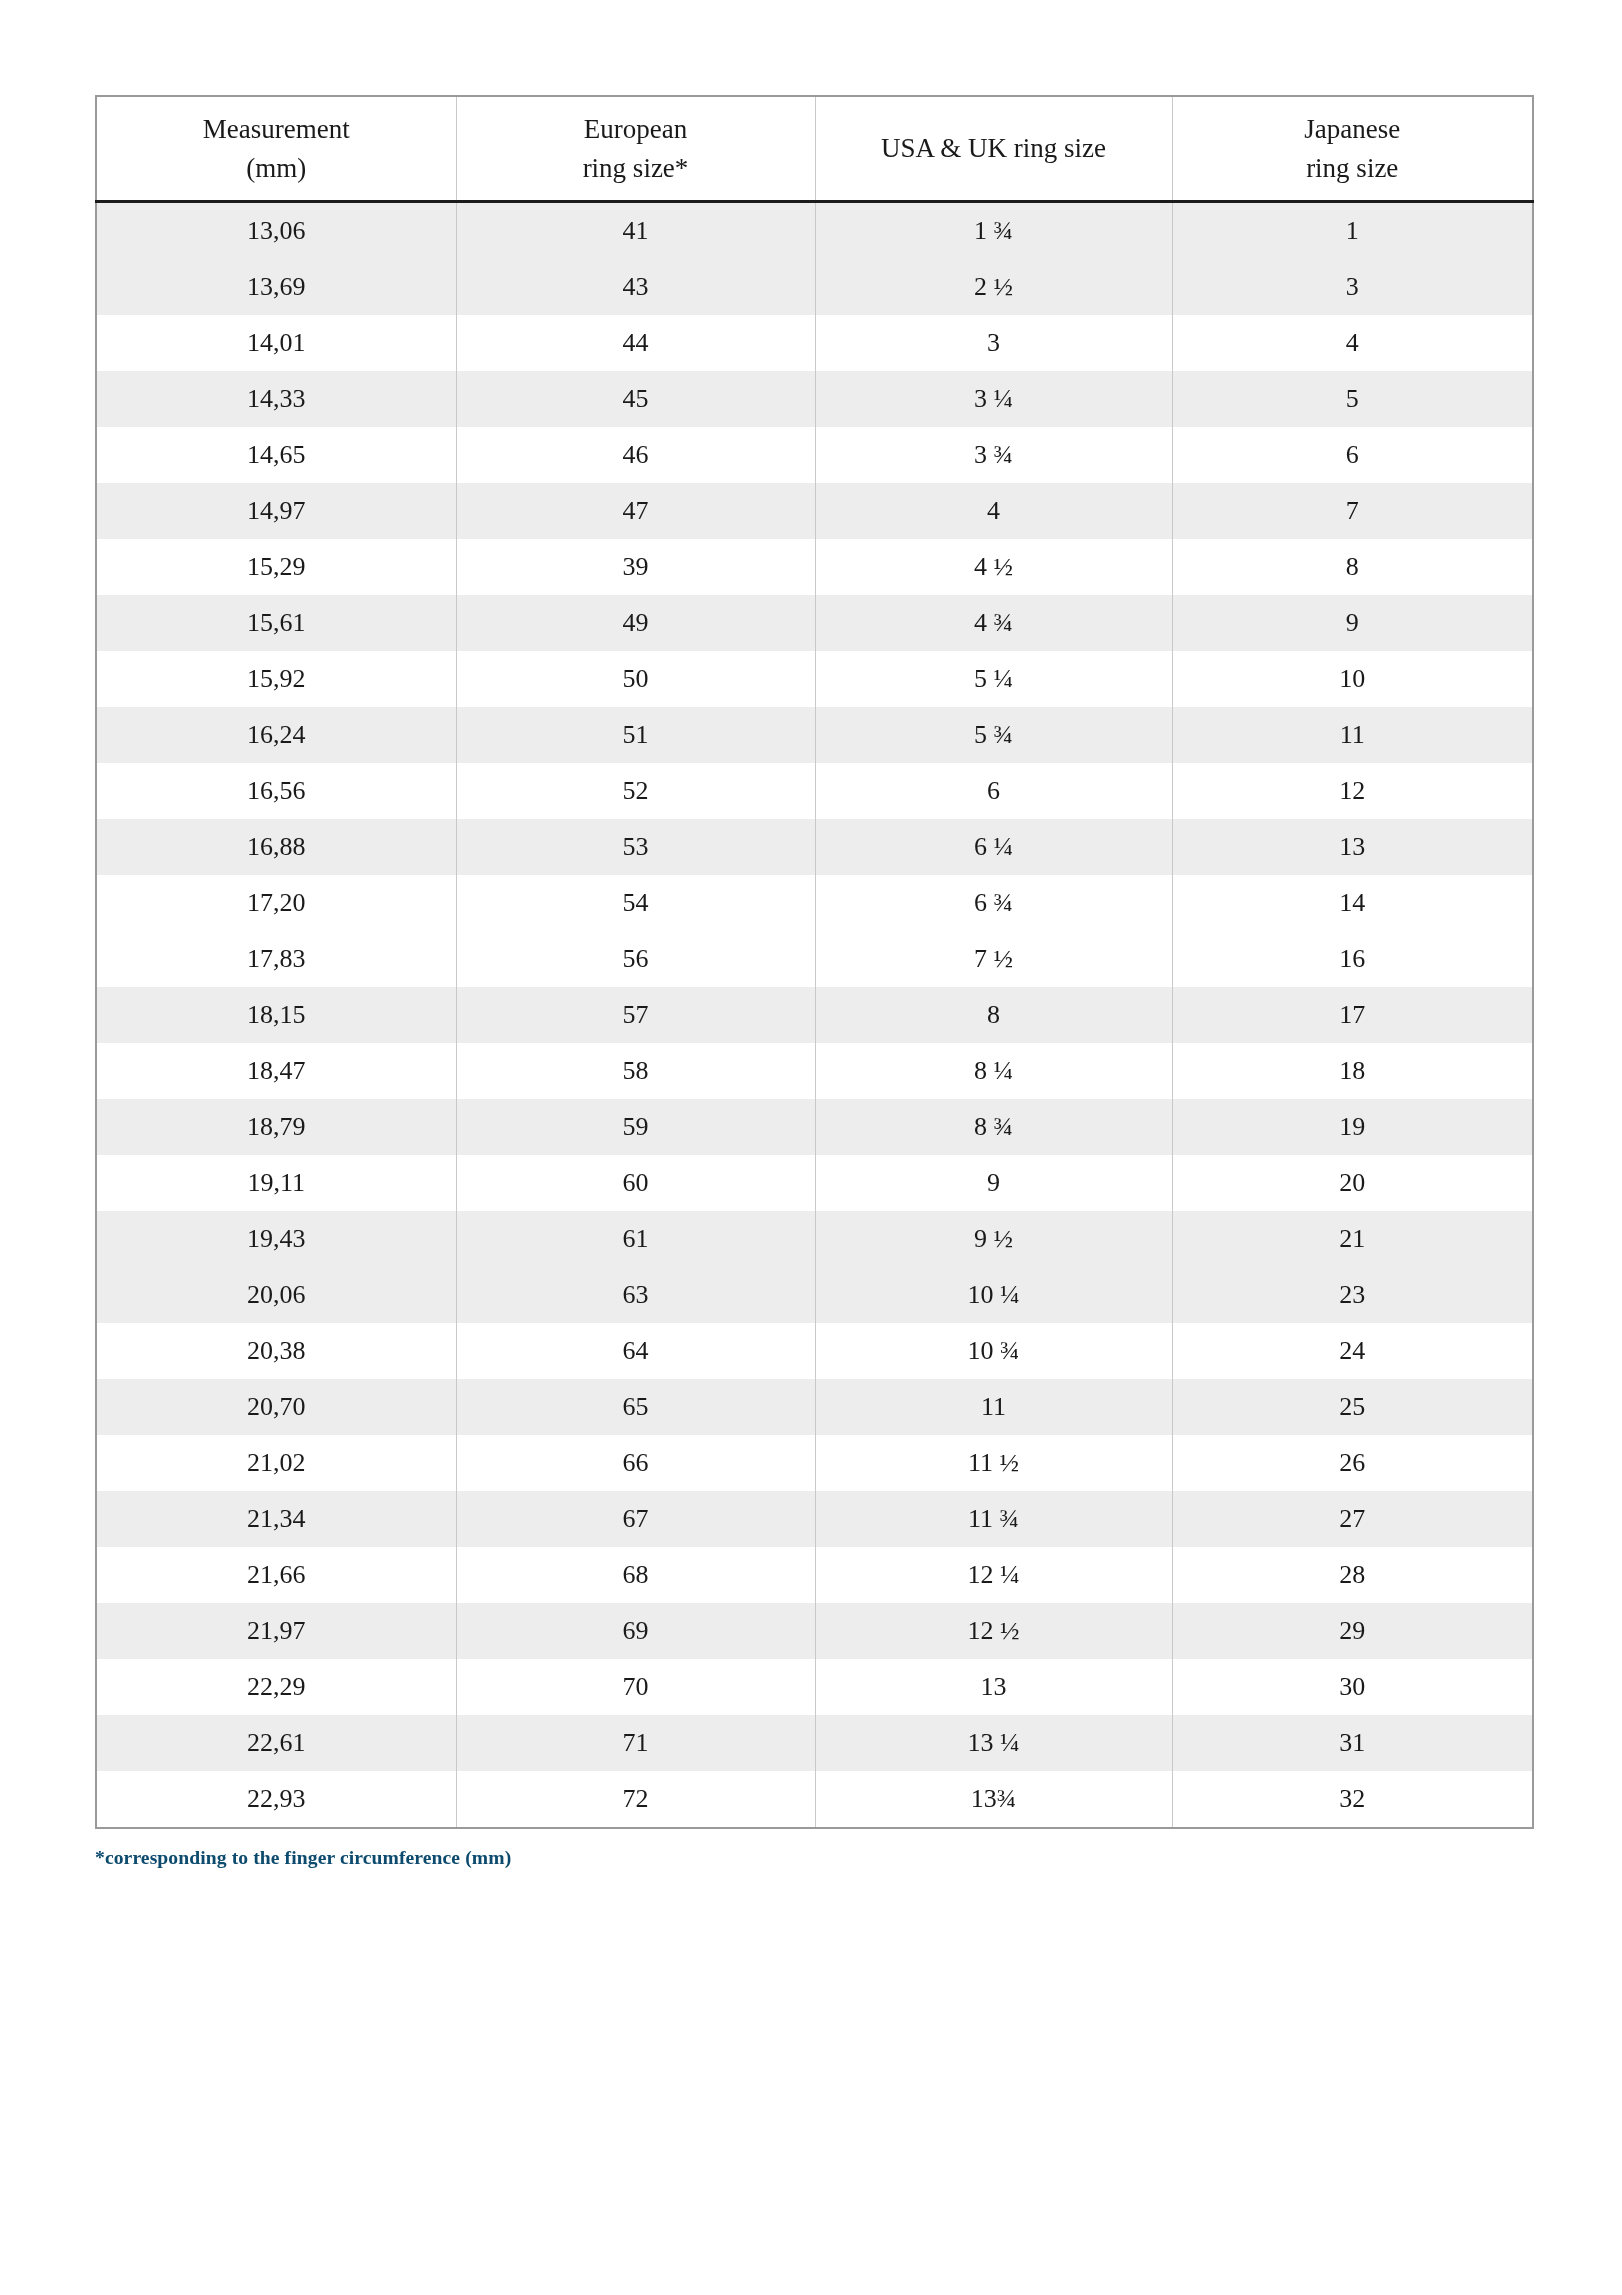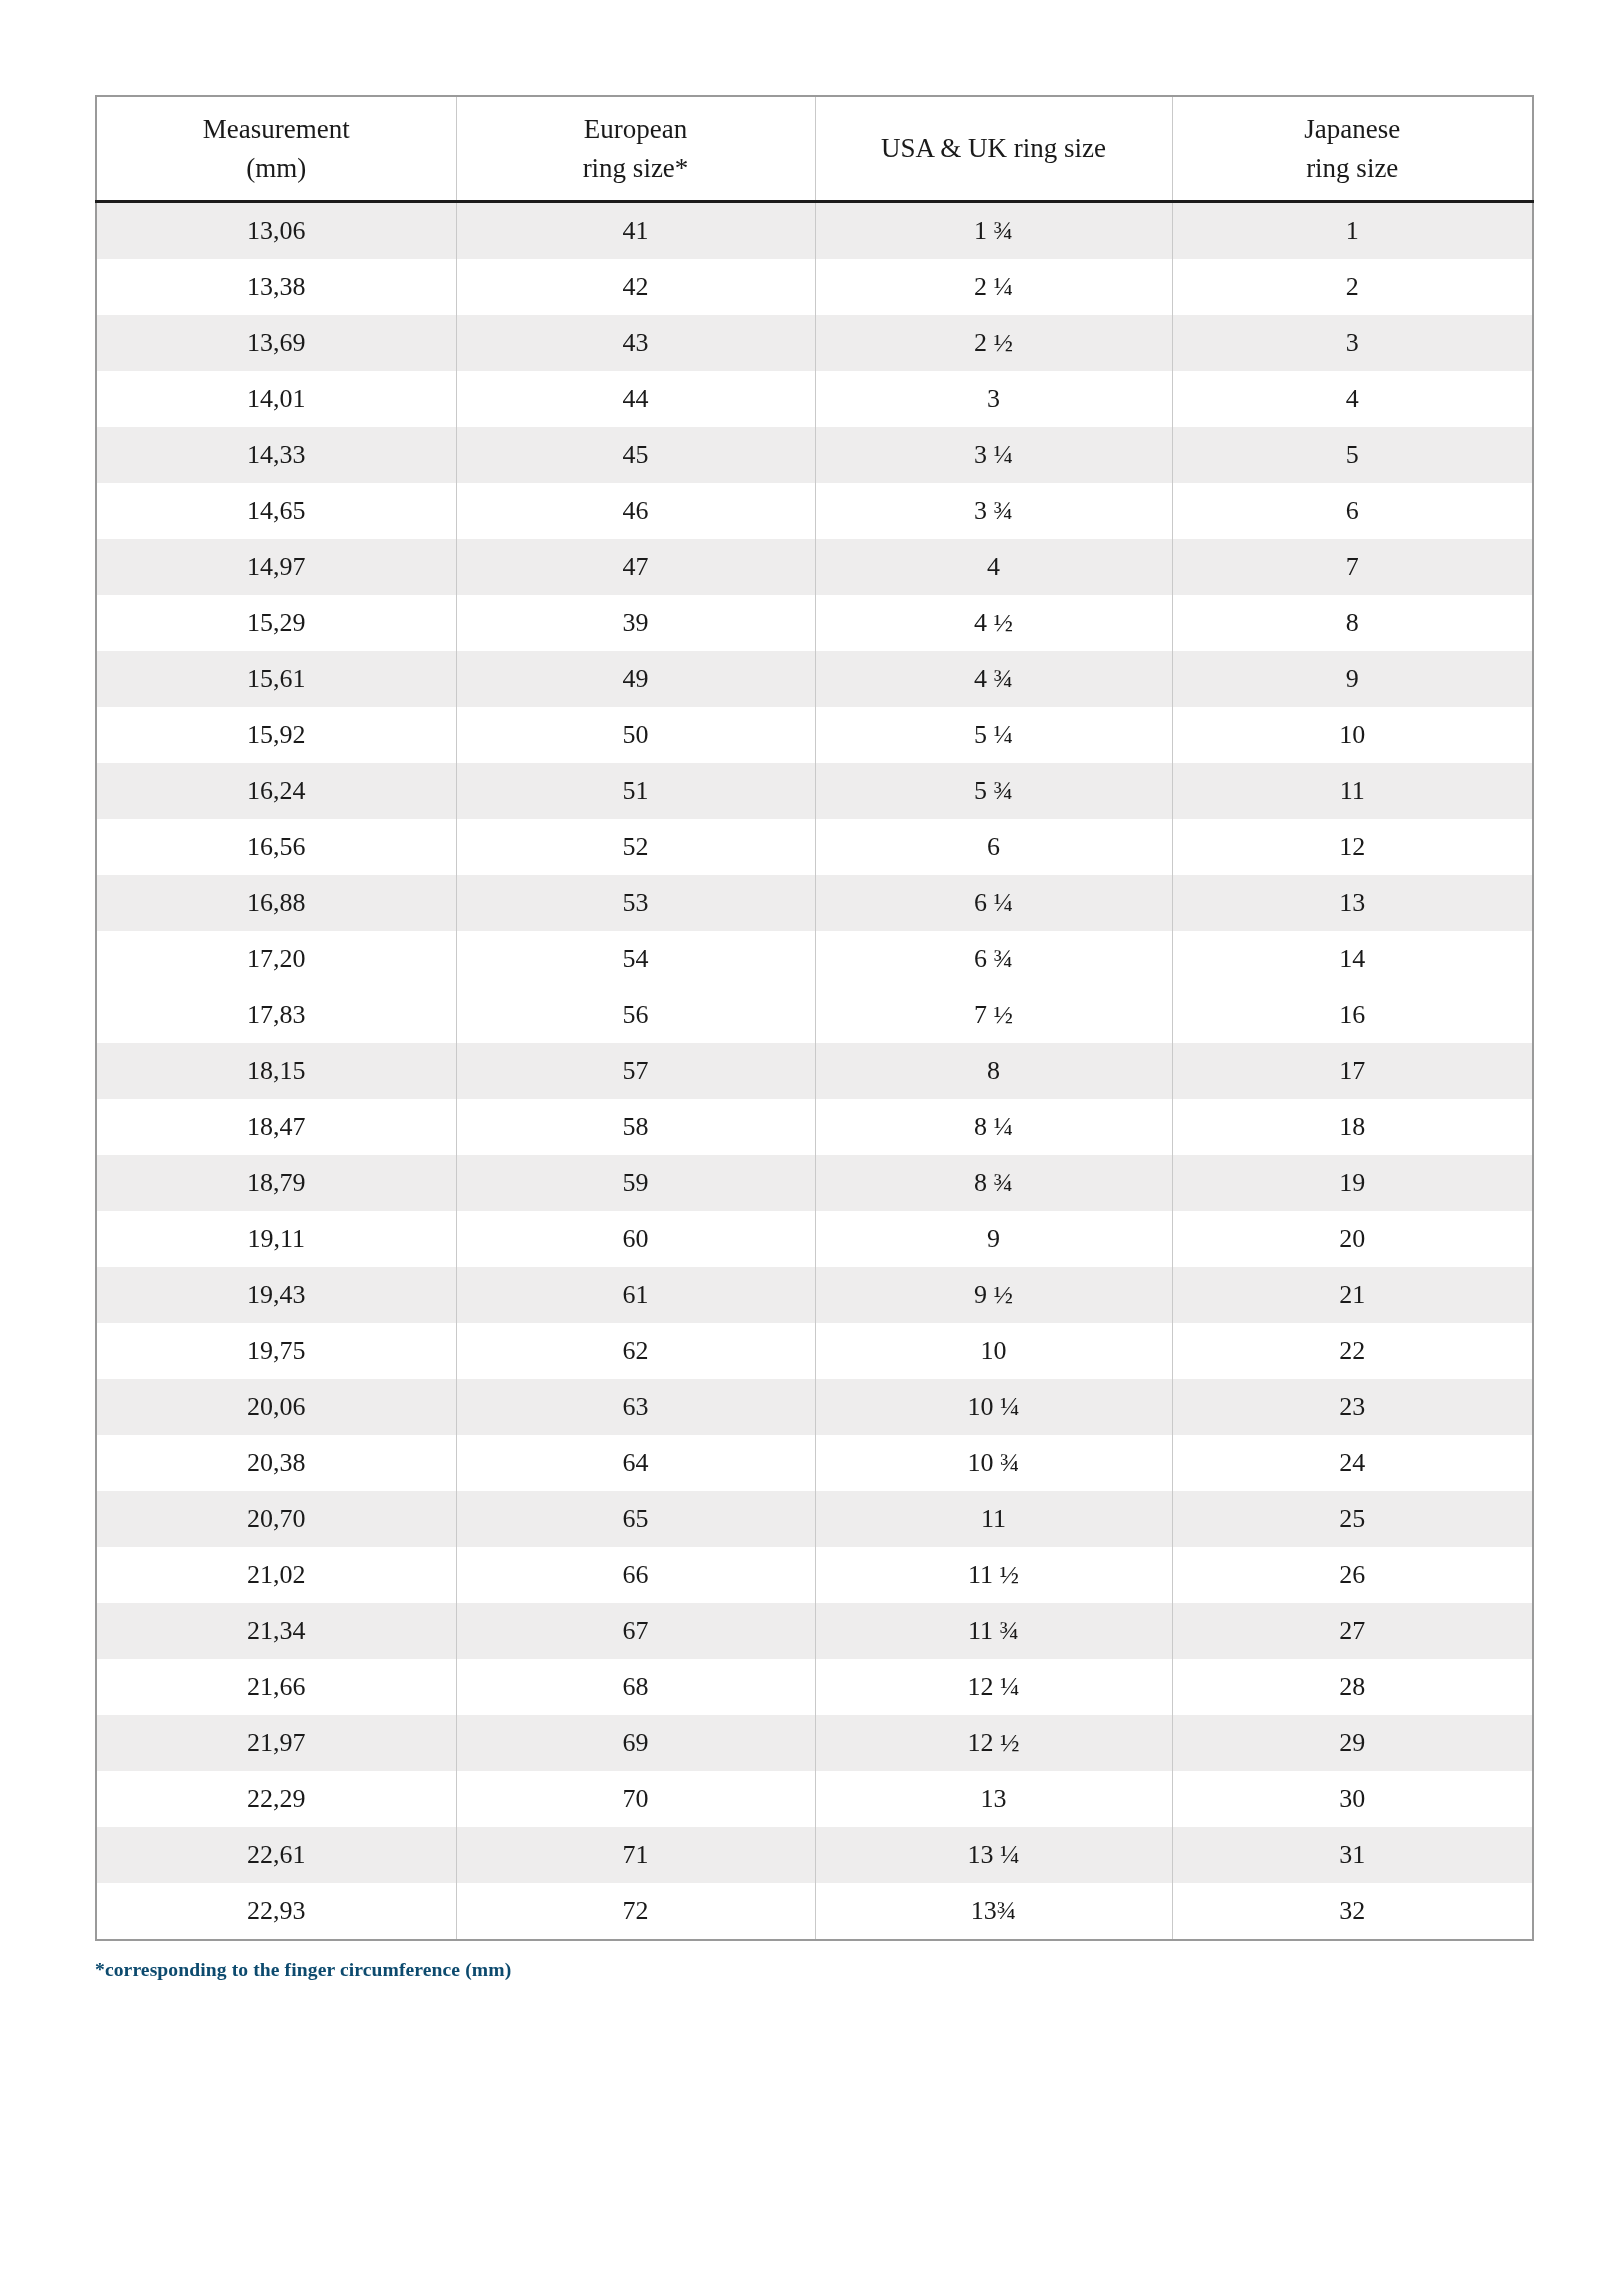--- a/index.html
+++ b/index.html
@@ -106,26 +106,20 @@
         </th>
       </tr>
     </thead>
     <tbody id="table-body">
         <tr class="odd">
           <td>13,06</td>
           <td>41</td>
           <td>1 ¾</td>
           <td>1</td>
         </tr>
-        <tr class="even">
-          <td>13,38</td>
-          <td>42</td>
-          <td>2 ¼</td>
-          <td>2</td>
-        </tr>
         <tr class="odd">
           <td>13,69</td>
           <td>43</td>
           <td>2 ½</td>
           <td>3</td>
         </tr>
         <tr class="even">
           <td>14,01</td>
           <td>44</td>
           <td>3</td>
@@ -220,26 +214,20 @@
           <td>60</td>
           <td>9</td>
           <td>20</td>
         </tr>
         <tr class="odd">
           <td>19,43</td>
           <td>61</td>
           <td>9 ½</td>
           <td>21</td>
         </tr>
-        <tr class="even">
-          <td>19,75</td>
-          <td>62</td>
-          <td>10</td>
-          <td>22</td>
-        </tr>
         <tr class="odd">
           <td>20,06</td>
           <td>63</td>
           <td>10 ¼</td>
           <td>23</td>
         </tr>
         <tr class="even">
           <td>20,38</td>
           <td>64</td>
           <td>10 ¾</td>

